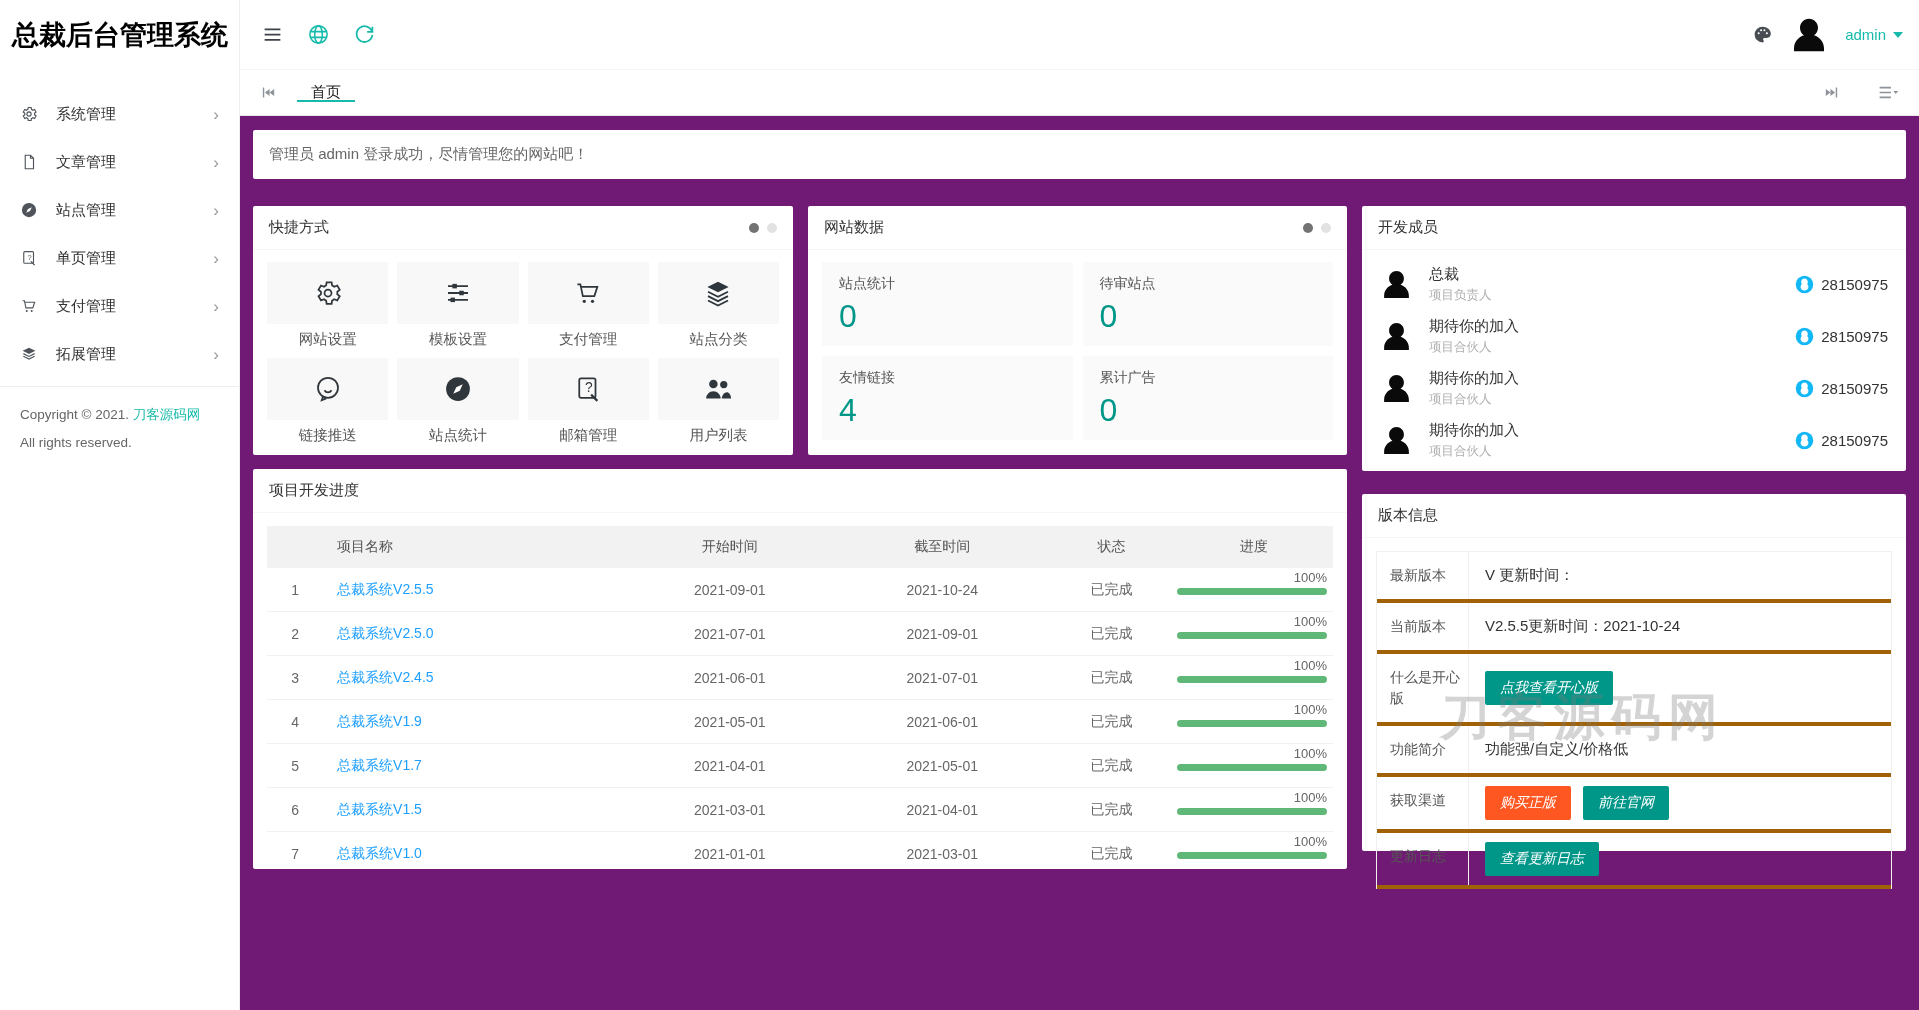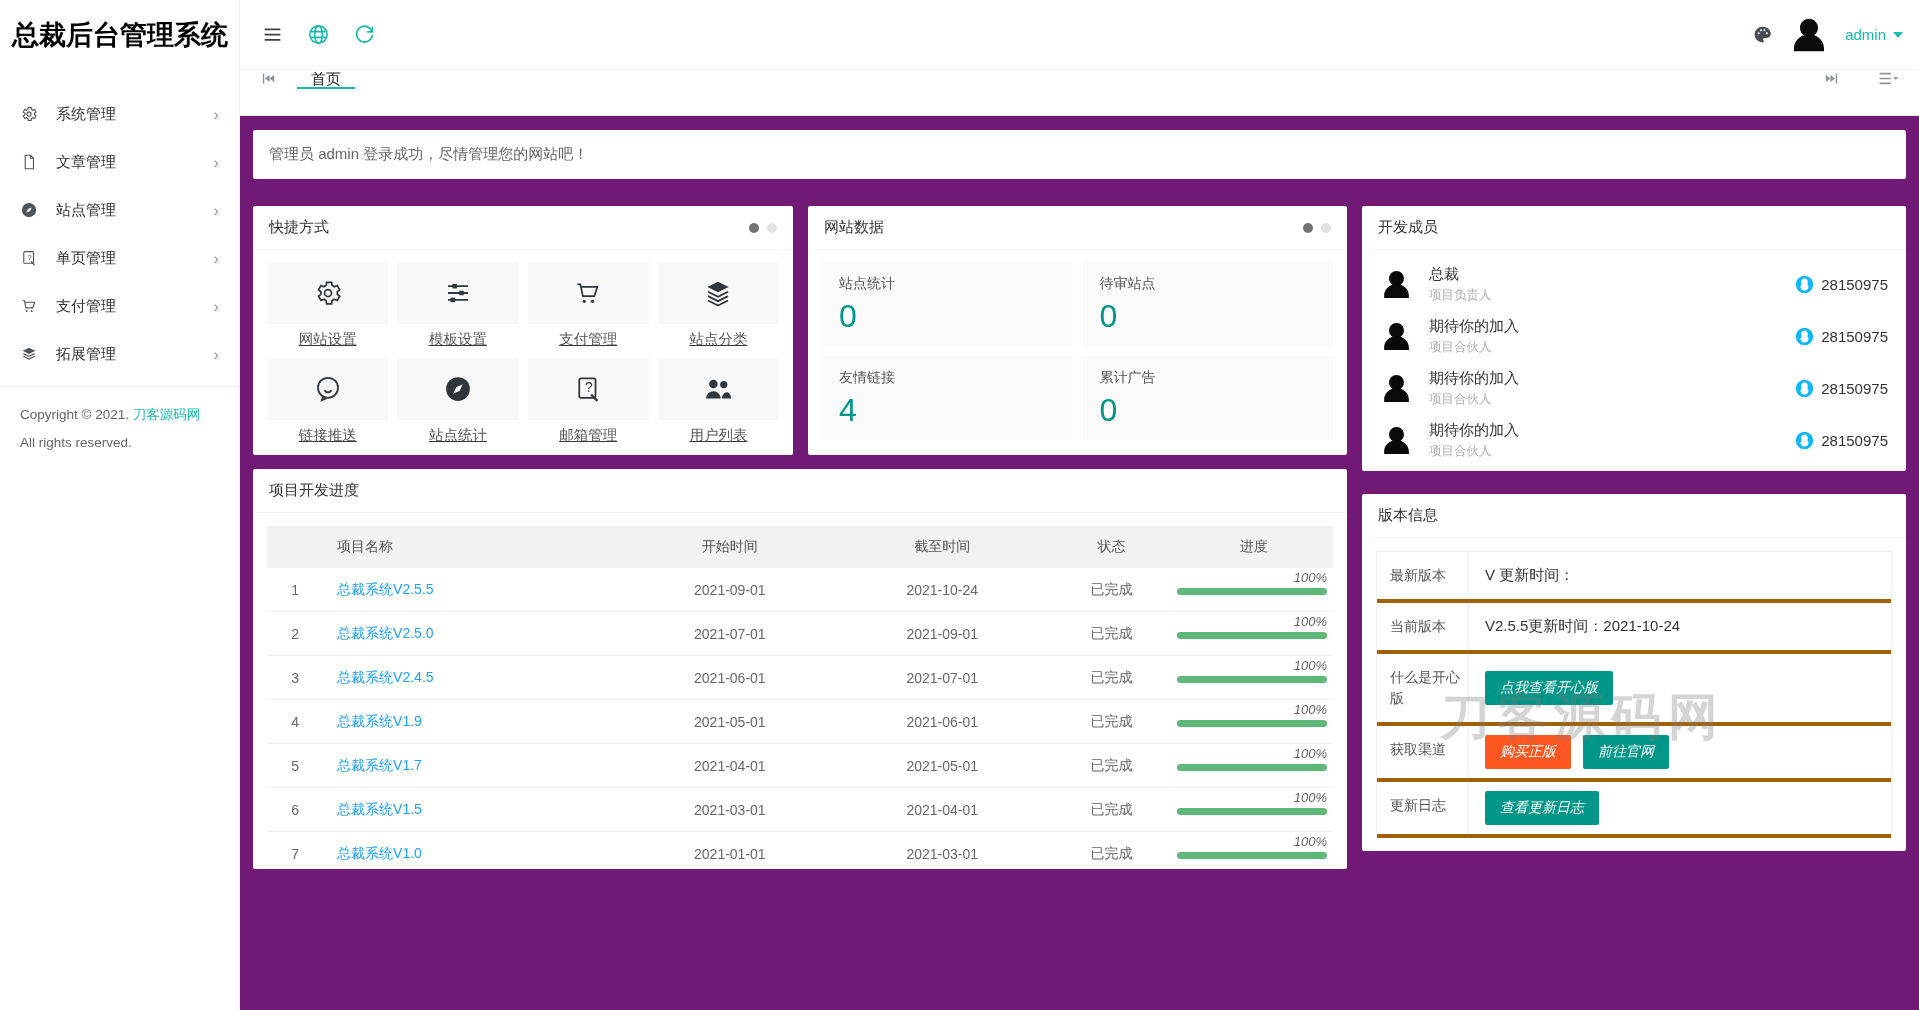--- a/index.html
+++ b/index.html
@@ -26,21 +26,21 @@
 
   .topbar { height:70px; background:#fff; display:flex; align-items:center; border-bottom:1px solid #f4f4f4; flex-shrink:0; }
   .tb-left { display:flex; align-items:center; gap:24px; padding-left:22px; }
   .tb-left .tbi { cursor:pointer; display:flex; align-items:center; }
   .tb-right { margin-left:auto; display:flex; align-items:center; gap:16px; padding-right:16px; }
   .teal { color:#16baaa; }
   .dark-ic { color:#3c4248; }
   .admin-link { color:#16baaa; font-size:15px; display:flex; align-items:center; gap:7px; cursor:pointer; }
   .caret-down { width:0; height:0; border-left:5px solid transparent; border-right:5px solid transparent; border-top:6px solid #16baaa; display:inline-block; }
 
-  .tabbar { height:46px; background:#fff; border-bottom:1px solid #e9e9e9; display:flex; align-items:flex-start; flex-shrink:0; }
+  .tabbar { height:46px; background:#fff; border-bottom:1px solid #e9e9e9; display:flex; align-items:center; flex-shrink:0; }
   .tab-skip { display:flex; align-items:center; padding-left:20px; color:#8d9399; cursor:pointer; }
   .tab-item { margin-left:20px; padding:0 14px; display:flex; align-items:center; font-size:15px; color:#222; position:relative; cursor:pointer; }
   .tab-item::after { content:""; position:absolute; left:50%; transform:translateX(-50%); bottom:0; width:58px; height:2px; background:#16baaa; }
   .tab-right { margin-left:auto; display:flex; align-items:center; gap:38px; padding-right:20px; color:#8d9399; }
   .tab-right .tbi { cursor:pointer; display:flex; align-items:center; }
 
   .content { flex:1; padding:14px 13px 0 13px; overflow:hidden; }
 
   .welcome { height:49px; background:#fff; border-radius:2px; display:flex; align-items:center;
              padding:0 16px; color:#666; font-size:15px; margin-bottom:27px; }
@@ -55,21 +55,21 @@
   .dots { display:flex; gap:8px; }
   .dots span { width:10px; height:10px; border-radius:50%; display:inline-block; cursor:pointer; }
   .dots .d1 { background:#737373; }
   .dots .d2 { background:#e2e2e2; }
 
   .toprow { display:flex; gap:15px; margin-bottom:14px; }
   .p-shortcuts { width:540px; height:249px; }
   .p-sitedata  { flex:1; height:249px; }
 
   
-  .sc-grid { padding:12px 14px; display:grid; grid-template-columns:repeat(4,1fr); gap:9px 9px;text-decoration:underline; }
+  .sc-grid { padding:12px 14px; display:grid; grid-template-columns:repeat(4,1fr); gap:9px 9px; }
   .sc-item { cursor:pointer; }
   .sc-box { height:62px; background:#f8f8f8; display:flex; align-items:center; justify-content:center; color:#2f363c; }
   .sc-box svg { width:30px; height:30px; }
   .sc-lbl { text-align:center; margin-top:6px; font-size:14.5px; color:#555; }
 
   
   .stat-grid { padding:12px 14px; display:grid; grid-template-columns:1fr 1fr; gap:10px; }
   .stat { background:#fafafa; padding:13px 17px; height:84px; }
   .stat-lbl { font-size:14px; color:#555; }
   .stat-num { font-size:32px; color:#009688; margin-top:5px; font-weight:400; }
@@ -94,21 +94,21 @@
   table.proj td { height:41px; text-align:center; color:#666; border-bottom:1px solid #f0f0f0; }
   table.proj tr:last-child td { border-bottom:none; }
   .c-idx { width:56px; }
   .c-name { width:300px; }
   .c-date { width:212px; }
   .c-status { width:126px; }
   .c-prog { width:158px; }
   a.proj-link { color:#1e9fff; text-decoration:none; cursor:pointer; }
   .st-red { color:#ff5722; }
   .st-green { color:#5fb878; }
-  .prog { padding:2px 6px 16px 2px;font-style:italic; }
+  .prog { padding:2px 6px 16px 2px; }
   .prog-label { text-align:right; font-size:13px; color:#666; margin-bottom:3px; }
   .prog-bar { height:7px; border-radius:4px; background:#5fb878; }
 
   
   .p-version { height:357px; position:relative; }
   .vtable { margin:13px 14px; border:1px solid #f0f0f0; border-bottom:none; }
   .vrow { display:flex; border-bottom:4px solid #a16207; }
   .vlabel { width:92px; flex-shrink:0; padding:13px 6px 13px 13px; color:#555; font-size:14px;
             border-right:1px solid #f0f0f0; line-height:1.5; }
   .vval { flex:1; padding:9px 16px; display:flex; align-items:center; gap:12px; color:#333; font-size:15px; }
@@ -617,20 +617,26 @@
                     <span>V2.5.5更新时间：2021-10-24</span>
                   </div>
               </div>
               <div class="vrow">
                 <div class="vlabel">什么是开心版</div>
                 <div class="vval">
                     <button class="btn">点我查看开心版</button>
                   </div>
               </div>
               <div class="vrow">
+                <div class="vlabel">功能简介</div>
+                <div class="vval">
+                    <span>功能强/自定义/价格低</span>
+                  </div>
+              </div>
+              <div class="vrow">
                 <div class="vlabel">获取渠道</div>
                 <div class="vval">
                   <button class="btn orange">购买正版</button>
                   <button class="btn">前往官网</button>
                 </div>
               </div>
               <div class="vrow">
                 <div class="vlabel">更新日志</div>
                 <div class="vval">
                     <button class="btn">查看更新日志</button>

